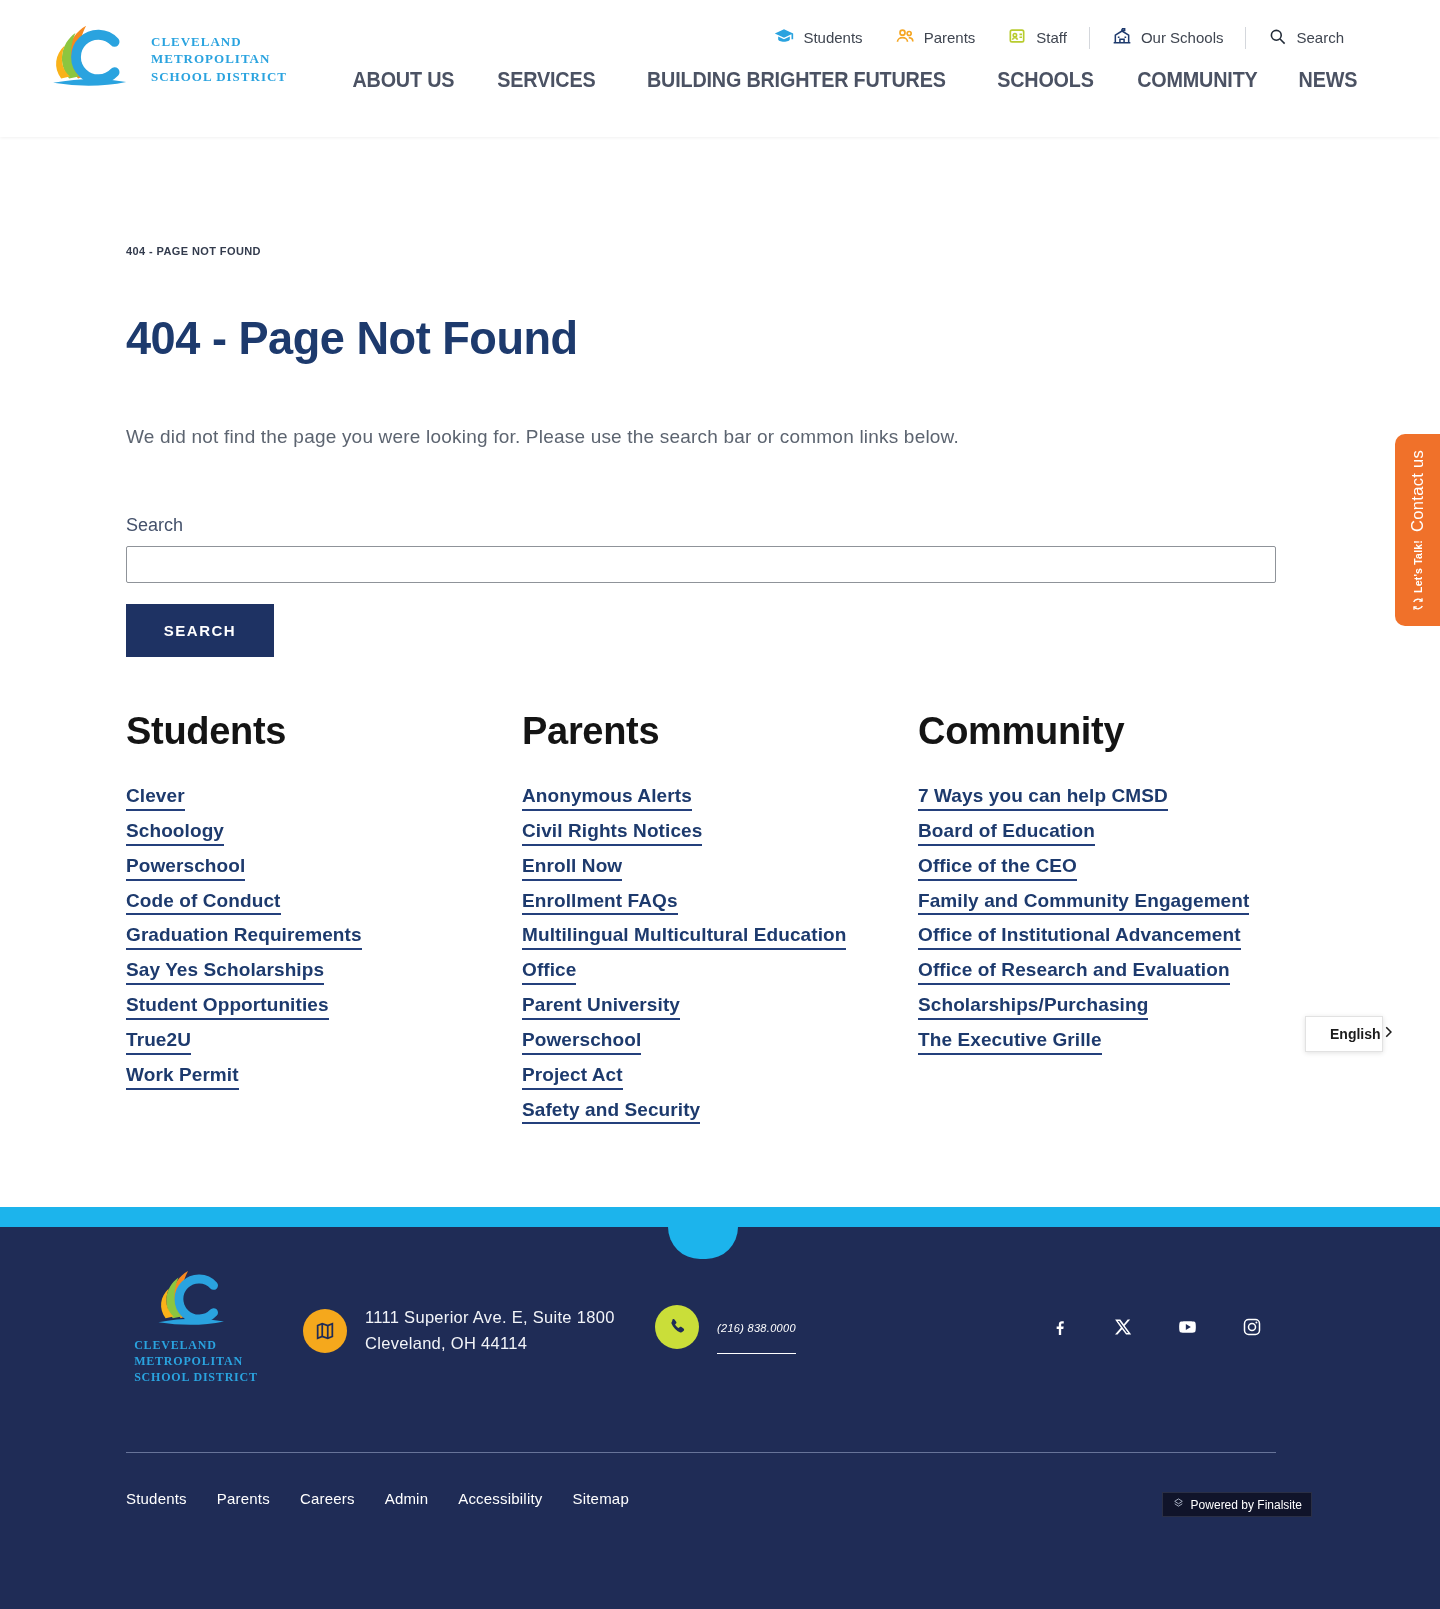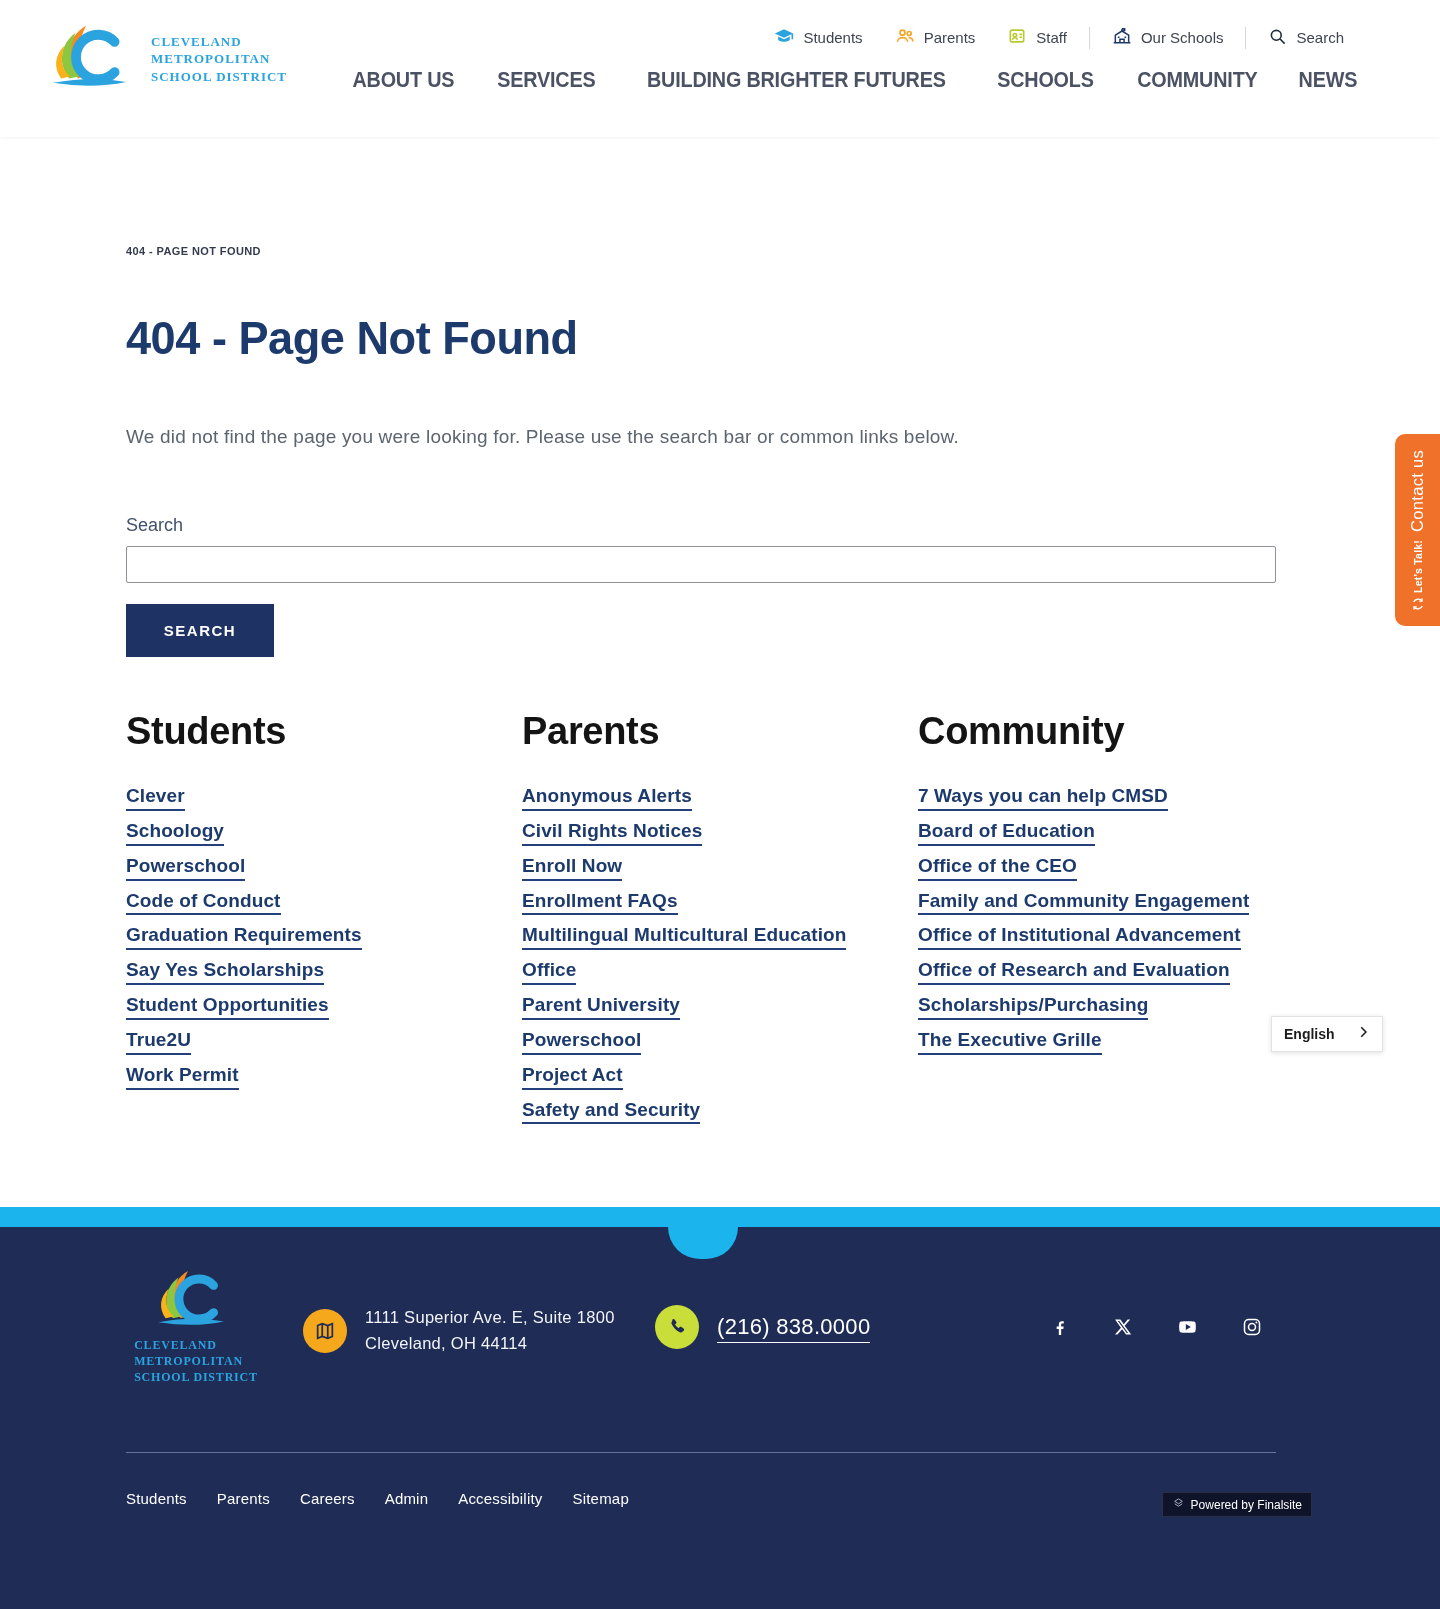--- a/index.html
+++ b/index.html
@@ -40,23 +40,23 @@
 
   .columns { position:absolute; left:126px; top:710px; width:1190px; display:flex; }
   .col { width:396px; }
   .col-heading { font-size:38px; font-weight:600; color:#141414; letter-spacing:-.3px; margin-bottom:32px; }
   .col ul { list-style:none; }
   .col li { margin-bottom:9px; line-height:1.15; }
   .col li a { display:inline-block; font-size:19px; font-weight:700; color:#1d3a6d;
               border-bottom:2px solid #24407c; padding-bottom:2px; letter-spacing:.1px; }
 
   
-  .lang { position:absolute; top:1016px; right:57px; width:112px; height:36px; background:#fff;
+  .lang { position:absolute; top:1016px; right:57px; width:78px; height:36px; background:#fff;
           border:1px solid #e2e2e2; box-shadow:0 1px 5px rgba(0,0,0,.12); display:flex;
-          align-items:center; justify-content:space-between; padding:0 12px; cursor:pointer; z-index:6; }
+          align-items:center; justify-content:space-between; padding:0 24px; cursor:pointer; z-index:6; }
   .lang-label { font-size:14px; font-weight:700; color:#1c1c1c; }
 
   
   .contact-tab { position:absolute; top:434px; right:0; width:45px; height:192px; background:#f0712a;
                  border-radius:10px 0 0 10px; display:flex; flex-direction:column; align-items:center;
                  justify-content:space-between; padding:16px 0 10px; z-index:6; cursor:pointer; }
   .vert { writing-mode:vertical-rl; transform:rotate(180deg); color:#fff; }
   .contact-main { font-size:16.5px; letter-spacing:.3px; }
   .contact-sub { font-size:10.5px; font-weight:700; letter-spacing:.2px; }
   .contact-bottom { display:flex; flex-direction:column; align-items:center; gap:3px; }
@@ -65,21 +65,21 @@
   .footer-wave { position:absolute; top:1207px; left:0; width:1440px; height:20px; background:#1cb4ec; }
   .footer-notch { position:absolute; top:1227px; left:668px; width:70px; height:32px; background:#1cb4ec;
                   border-radius:0 0 38px 38px; }
   .footer { position:absolute; top:1227px; left:0; width:1440px; height:382px; background:#1f2c56; color:#fff; }
   .f-logo { position:absolute; left:126px; top:38px; width:140px; display:flex; flex-direction:column;
             align-items:center; }
   .f-logo .logo-text { font-size:12px; letter-spacing:.8px; }
   .f-contact { position:absolute; top:78px; display:flex; align-items:center; gap:18px; }
   .f-circle { width:44px; height:44px; border-radius:50%; display:flex; align-items:center; justify-content:center; }
   .f-addr-text { font-size:16.5px; line-height:1.55; letter-spacing:.3px; color:#f2f4f8; }
-  .f-phone a { color:#fff; font-size:22px; letter-spacing:.3px; border-bottom:1.5px solid #fff; padding-bottom:3px; }
+  .f-phone a { color:#fff; font-size:11px; letter-spacing:.3px; border-bottom:1.5px solid #fff; padding-bottom:19px;font-style:italic; }
   .f-social { position:absolute; top:90px; right:178px; display:flex; align-items:center; gap:43px; }
   .f-social span { cursor:pointer; display:flex; }
   .f-divider { position:absolute; top:225px; left:126px; width:1150px; height:1px; background:rgba(190,205,235,.45); }
   .f-links { position:absolute; top:263px; left:126px; display:flex; gap:30px; }
   .f-links a { color:#fff; font-size:15px; letter-spacing:.2px; }
   .f-badge { position:absolute; top:265px; right:128px; height:25px; background:#10142a; border:1px solid #2a2f45;
              display:flex; align-items:center; gap:6px; padding:0 9px; color:#fff; font-size:12px; cursor:pointer; }
 </style>
 </head>
 <body>

